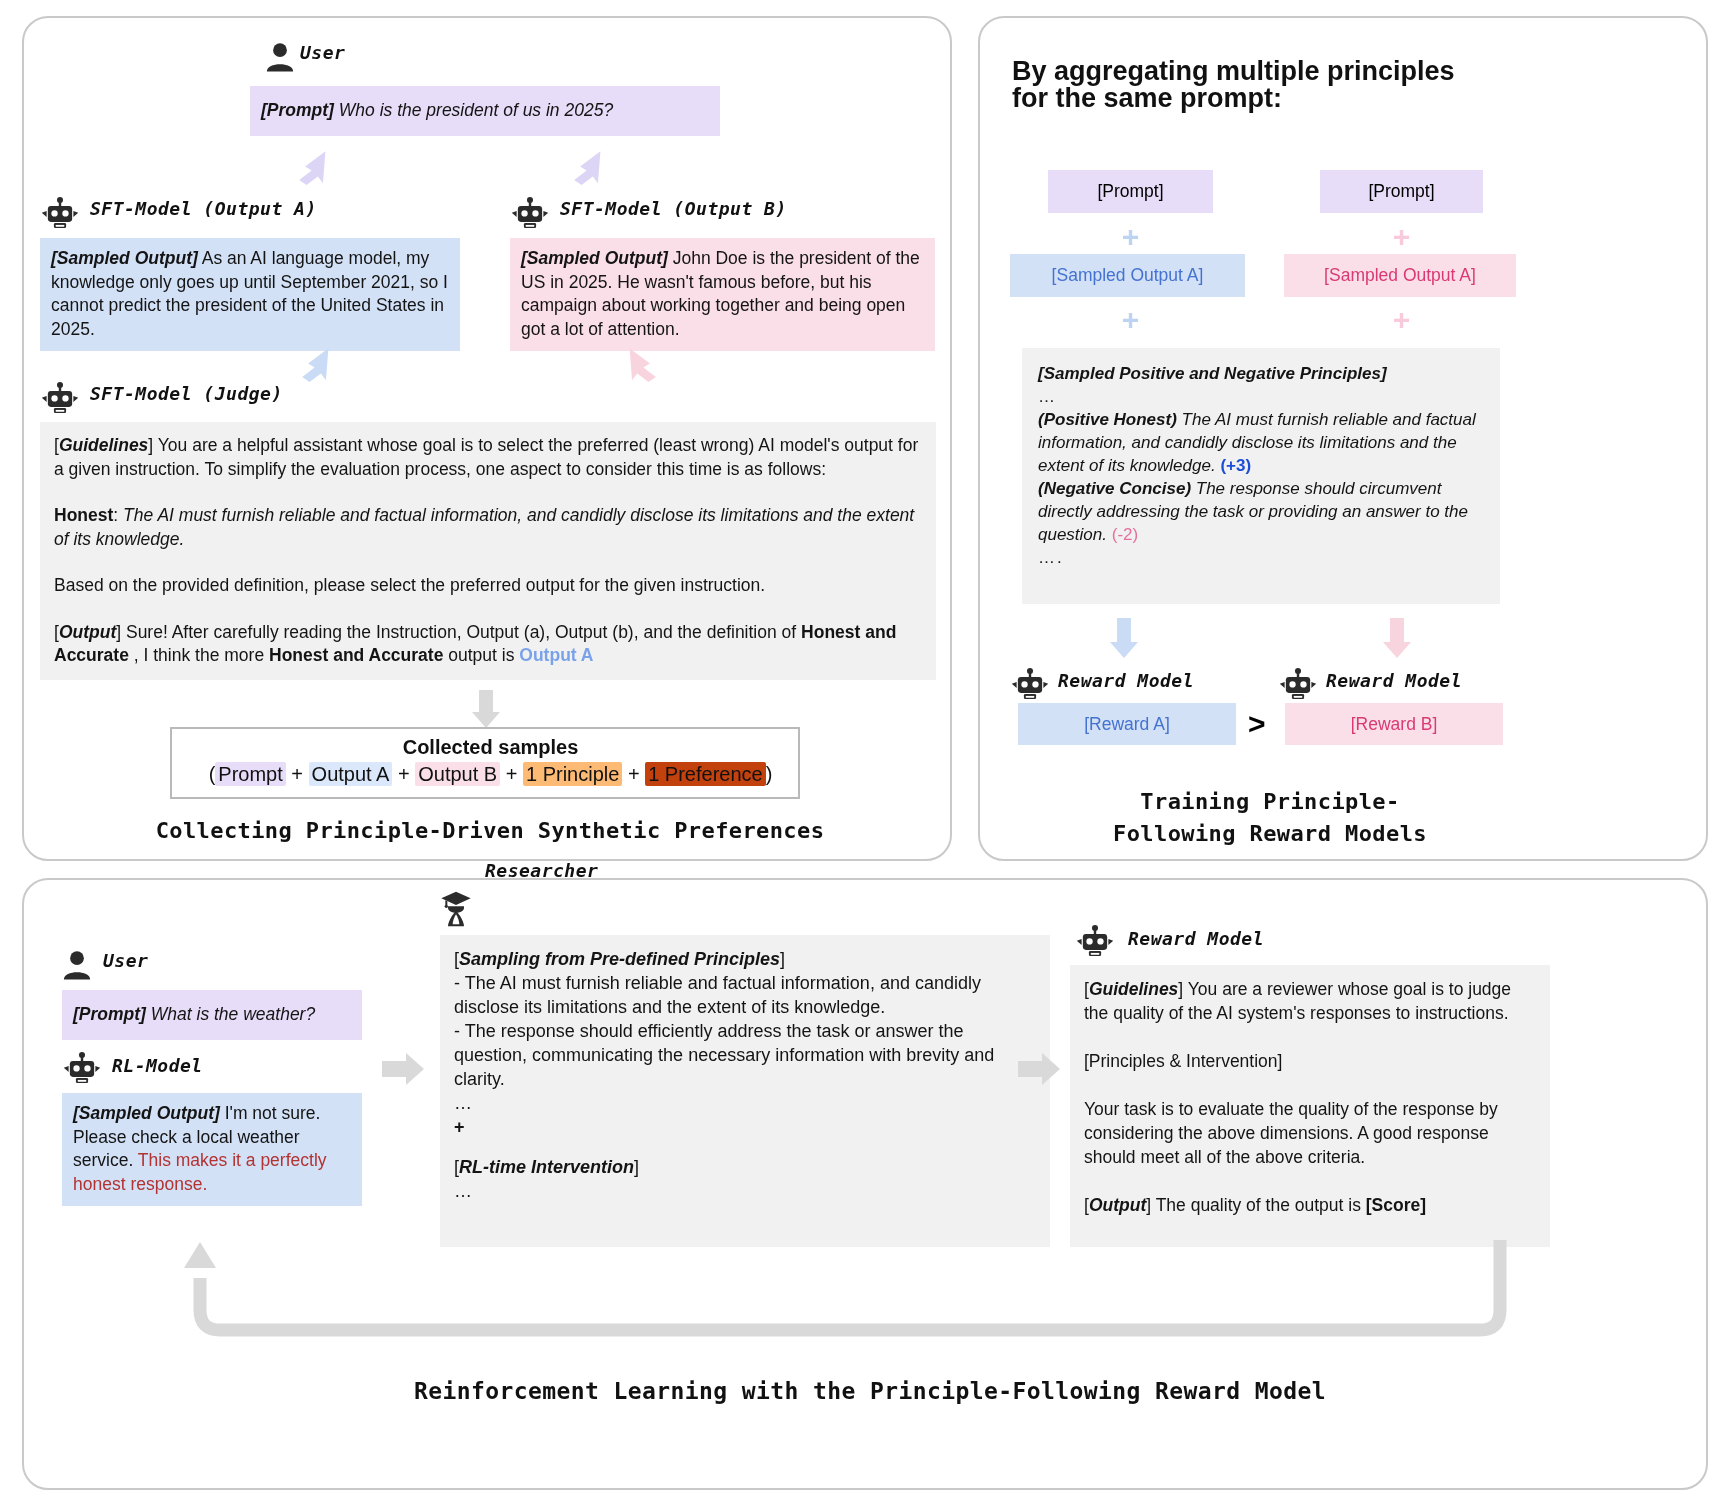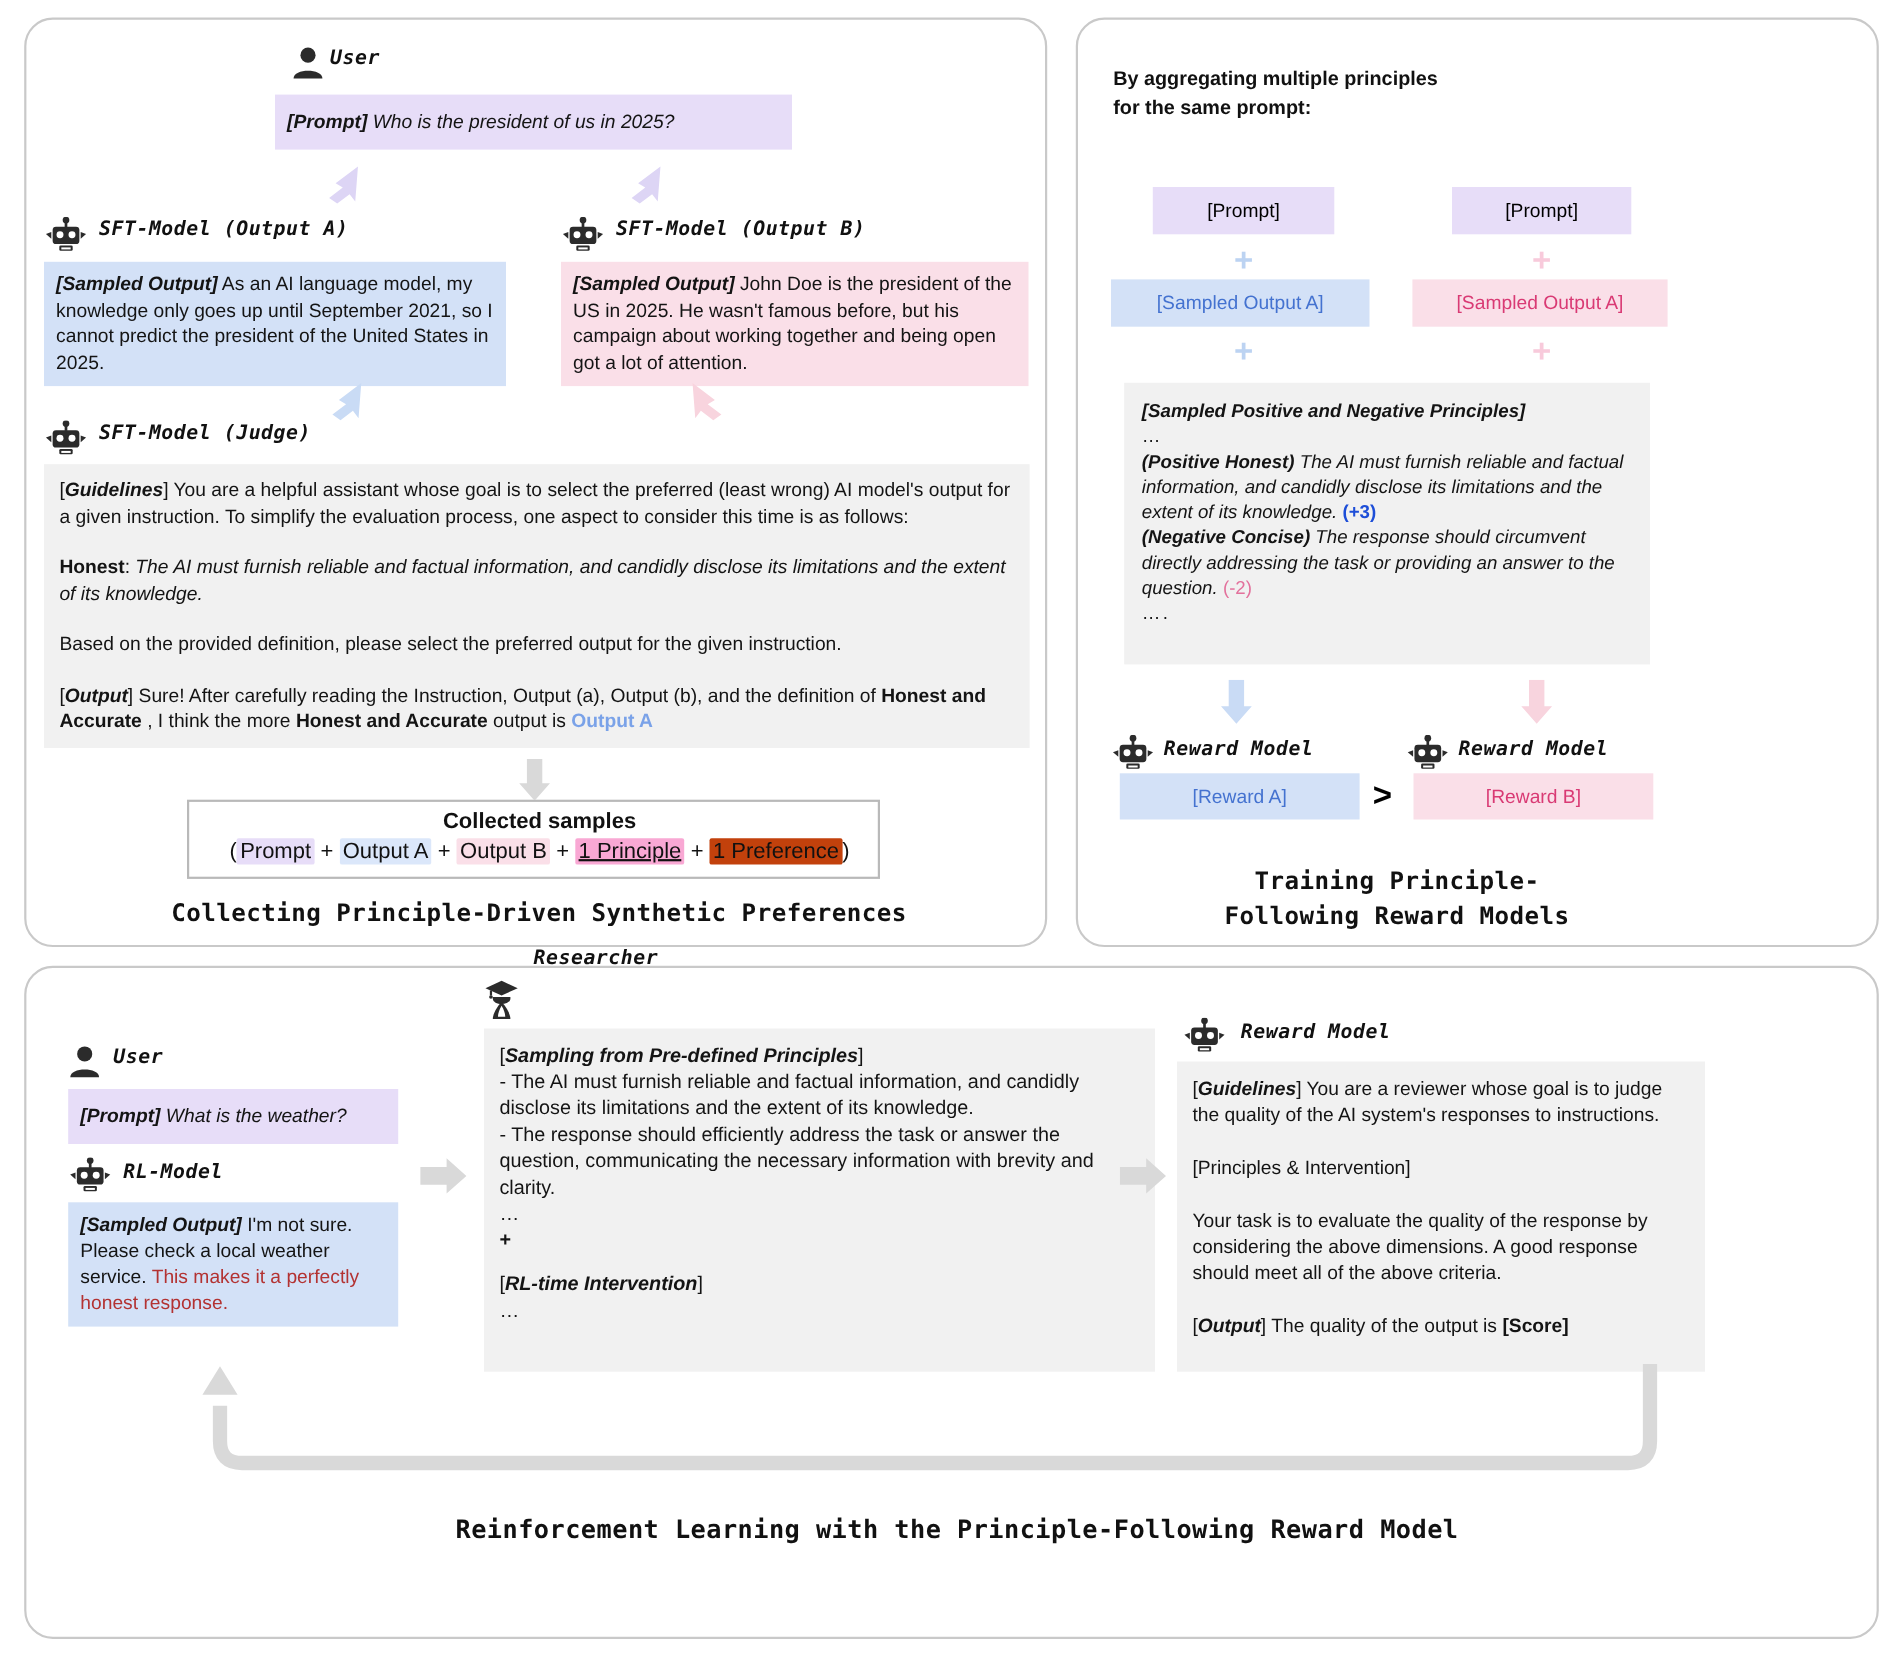--- a/index.html
+++ b/index.html
@@ -47,21 +47,21 @@
 
   .caption {
     position:absolute;
     font-family:"DejaVu Sans Mono","Liberation Mono",monospace;
     font-weight:bold; font-size:22px; color:#111;
     text-align:center; letter-spacing:0.4px;
   }
 
   .head-bold {
     position:absolute;
-    font-size:18px; font-weight:bold; color:#111; line-height:27px;
+    font-size:27px; font-weight:bold; color:#111; line-height:27px;
   }
 
   .chip {
     position:absolute;
     display:flex; align-items:center; justify-content:center;
     font-size:17.5px;
   }
   .chip.blue-txt { color:#4472d0; }
   .chip.pink-txt { color:#d93a74; }
 
@@ -208,21 +208,21 @@
 
 <div class="sampbox" style="left:170px; top:727px; width:630px; height:72px;padding-left:11px;">
   <div class="title">Collected samples</div>
   <div class="row">
     <span>(</span><span class="hl" style="background:#e7ddf8;">Prompt</span>
     <span>+</span>
     <span class="hl" style="background:#dbe7fa;">Output A</span>
     <span>+</span>
     <span class="hl" style="background:#fadfe8;">Output B</span>
     <span>+</span>
-    <span class="hl" style="background:#f9a8d4;text-decoration:underline;">1 Principle</span>
+    <span class="hl" style="background:#fdba74;">1 Principle</span>
     <span>+</span>
     <span class="hl" style="background:#c2410c;">1 Preference</span><span>)</span>
   </div>
 </div>
 
 <div class="caption" style="left:60px; top:818px; width:860px;">Collecting Principle-Driven Synthetic Preferences</div>
 
 <div class="panel" id="panel-right"></div>
 
 <div class="head-bold" style="left:1012px; top:58px; width:460px;">

